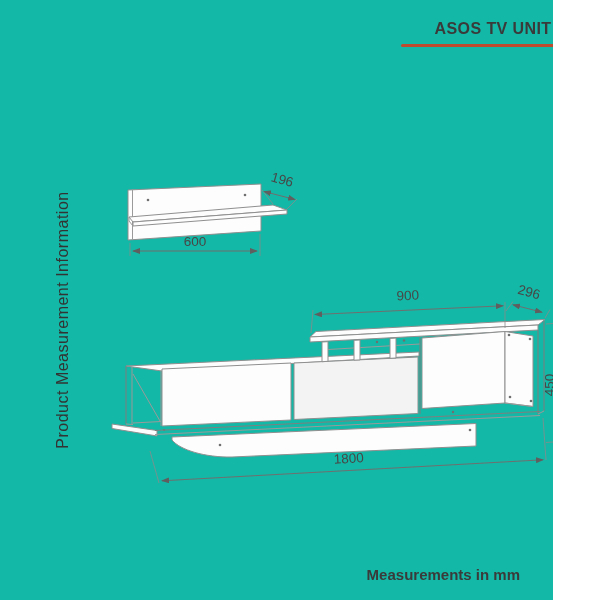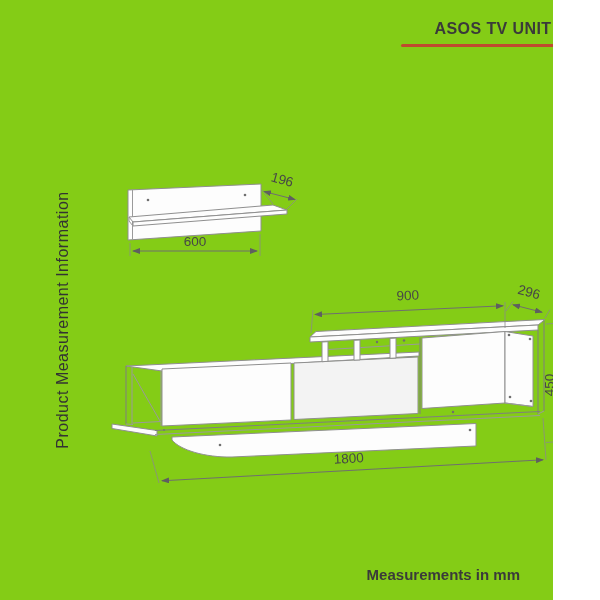--- a/index.html
+++ b/index.html
@@ -1,17 +1,17 @@
 <!DOCTYPE html>
 <html><head>
 <meta charset="utf-8">
 <style>
   html,body{margin:0;padding:0;background:#fff;}
   .canvas{
-    position:relative;width:553px;height:600px;background:#84cc16;
+    position:relative;width:553px;height:600px;background:#14b8a6;
     font-family:"Liberation Sans", sans-serif; overflow:hidden;
   }
   .drawing{position:absolute;left:0;top:0;}
   .hdr-title{
     position:absolute;left:401px;top:20px;width:184px;text-align:center;
     font-size:16px;font-weight:bold;color:#3a3a3a;letter-spacing:.4px;
   }
   .hdr-underline{
     position:absolute;left:401px;top:44px;width:184px;height:3px;
     background:#bf4b2e;border-radius:2px;

